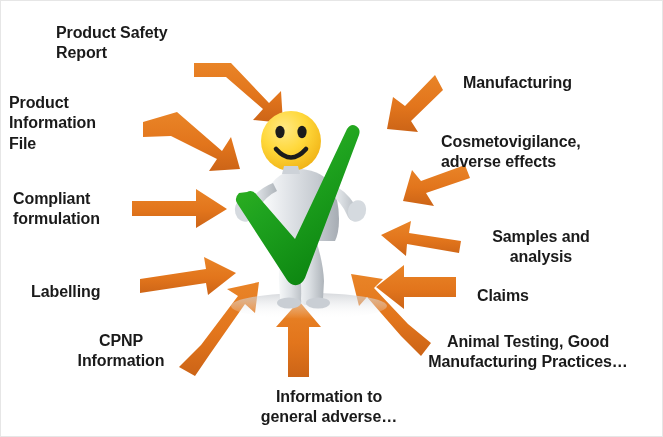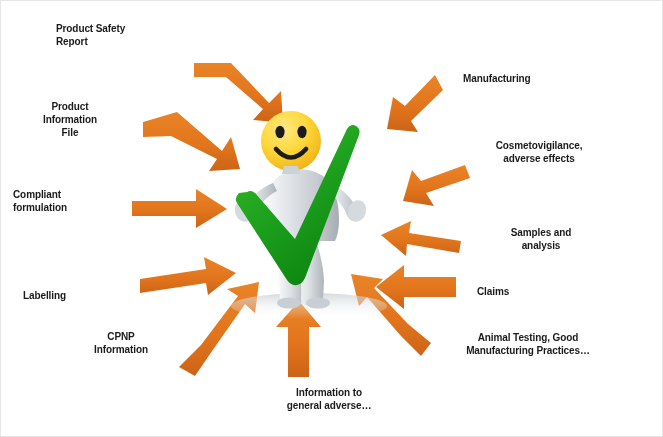--- a/index.html
+++ b/index.html
@@ -10,26 +10,26 @@
     background:#ffffff;
     border:1px solid #e6e6e6;
     box-sizing:border-box;
     overflow:hidden;
   }
   .lbl{
     position:absolute;
     font-family:"Liberation Sans", sans-serif;
     font-weight:bold;
     color:#1a1a1a;
-    font-size:10px;
+    font-size:16px;
     line-height:1.28;
     white-space:pre-line;
     letter-spacing:-0.1px;
   }
-  .lbl.r{text-align:center;margin-top:8px;}
+  .lbl.r{text-align:left;}
   .lbl.l{text-align:left;}
   .lbl.c{text-align:center;}
   svg.layer{position:absolute;left:0;top:0;width:663px;height:437px;}
 </style>
 </head>
 <body>
 
 <div id="canvas">
 
   <svg class="layer" viewBox="0 0 663 437">
@@ -142,21 +142,21 @@
   <div class="lbl l" style="left:55px;top:22px;width:160px;">Product Safety
 Report</div>
 
   <div class="lbl r" style="left:8px;top:92px;width:122px;">Product
 Information
 File</div>
 
   <div class="lbl l" style="left:12px;top:188px;width:130px;">Compliant
 formulation</div>
 
-  <div class="lbl l" style="left:22px;top:281px;width:110px;margin-top:8px;">Labelling</div>
+  <div class="lbl l" style="left:30px;top:281px;width:110px;">Labelling</div>
 
   <div class="lbl c" style="left:55px;top:330px;width:130px;">CPNP
 Information</div>
 
   <div class="lbl c" style="left:248px;top:386px;width:160px;">Information to
 general adverse…</div>
 
   <div class="lbl l" style="left:476px;top:285px;width:100px;">Claims</div>
 
   <div class="lbl c" style="left:409px;top:331px;width:236px;">Animal Testing, Good

